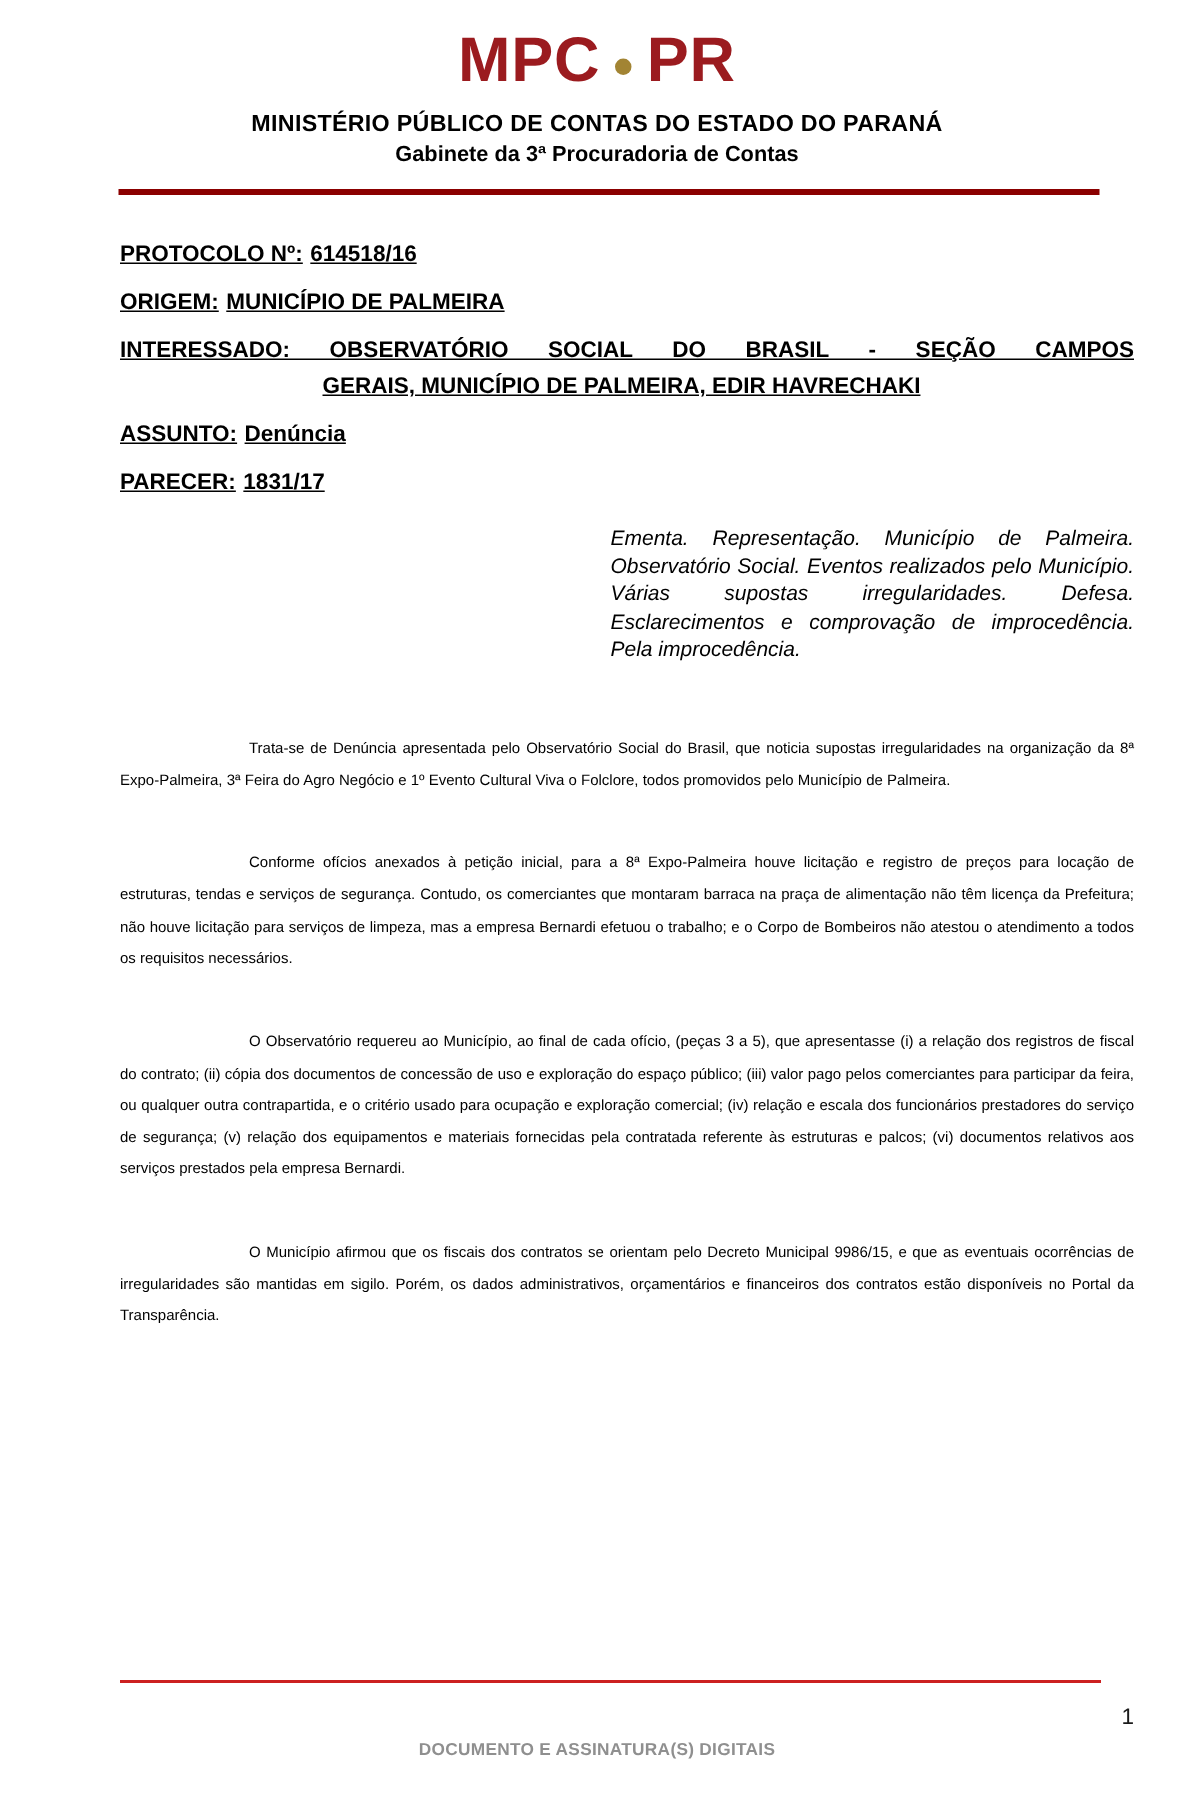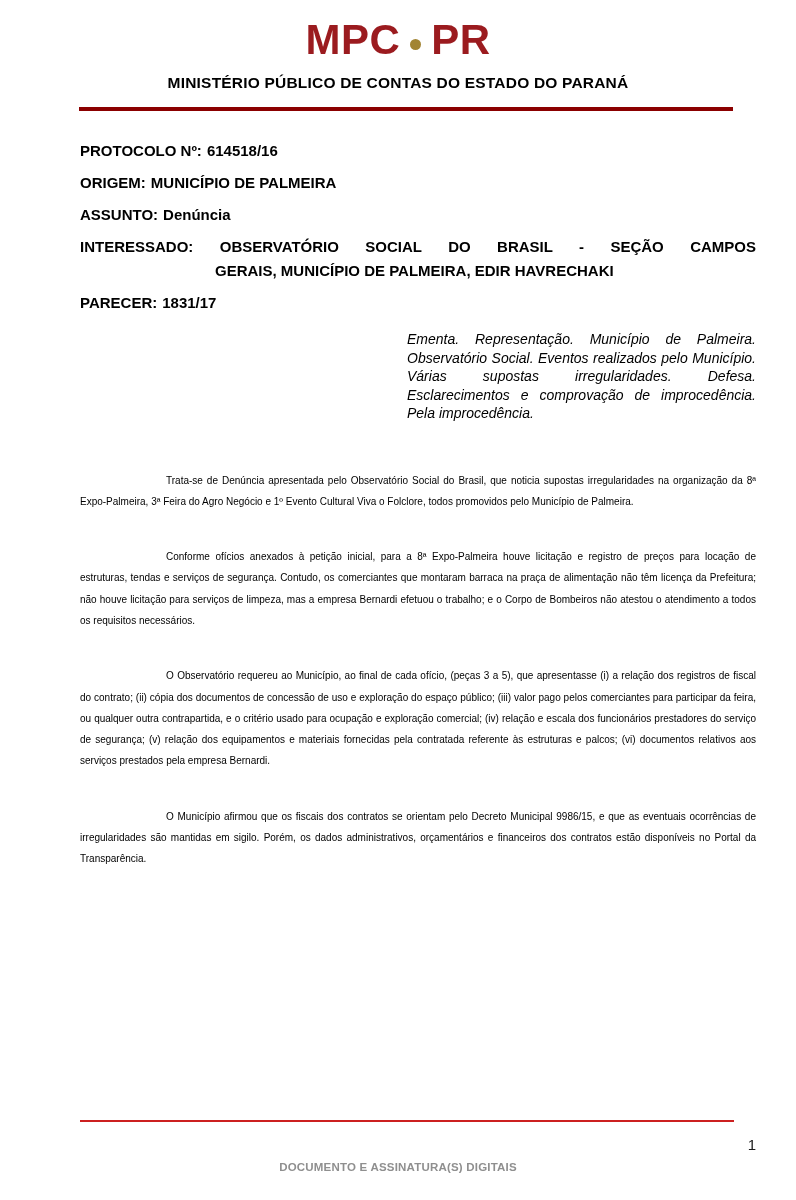--- a/index.html
+++ b/index.html
@@ -43,21 +43,21 @@
     height: 4px;
     background: #8B0000;
     width: 654px;
     margin: 15px 0 0 79px;
   }
 
   
   .content { width: 676px; margin-left: 80px; }
 
   .protocol { margin-top: 30px; font-size: 15px; font-weight: bold; }
-  .protocol .field { line-height: 20px; margin-bottom: 12px; }
+  .protocol .field { line-height: 20px; margin-bottom: 12px; text-decoration: underline; }
   .pv { margin-left: 5px; }
   .interessado .line1 {
     display: block;
     text-align: justify;
     text-align-last: justify;
   }
   .interessado .line2 {
     display: block;
     margin-left: 135px;
     margin-top: 4px;
@@ -112,33 +112,34 @@
 
 <div class="page">
 
   <div class="header">
     <div class="logo">
       <span>MPC</span>
       <span class="dot"></span>
       <span>PR</span>
     </div>
     <div class="org1">MINISTÉRIO PÚBLICO DE CONTAS DO ESTADO DO PARANÁ</div>
+    <div class="org2">Gabinete da 3ª Procuradoria de Contas</div>
     <div class="rule-top"></div>
   </div>
 
   <div class="content">
 
     <div class="protocol">
       <p class="field"><span>PROTOCOLO Nº:</span><span class="pv">614518/16</span></p>
       <p class="field"><span>ORIGEM:</span><span class="pv">MUNICÍPIO DE PALMEIRA</span></p>
-      <p class="field"><span>ASSUNTO:</span><span class="pv">Denúncia</span></p>
       <p class="field interessado">
         <span class="line1">INTERESSADO: OBSERVATÓRIO SOCIAL DO BRASIL - SEÇÃO CAMPOS</span>
         <span class="line2">GERAIS, MUNICÍPIO DE PALMEIRA, EDIR HAVRECHAKI</span>
       </p>
+      <p class="field"><span>ASSUNTO:</span><span class="pv">Denúncia</span></p>
       <p class="field"><span>PARECER:</span><span class="pv">1831/17</span></p>
     </div>
 
     <div class="ementa">Ementa. Representação. Município de Palmeira. Observatório Social. Eventos realizados pelo Município. Várias supostas irregularidades. Defesa. Esclarecimentos e comprovação de improcedência. Pela improcedência.</div>
 
     <div class="bodytext">
       <p>Trata-se de Denúncia apresentada pelo Observatório Social do Brasil, que noticia supostas irregularidades na organização da 8ª Expo-Palmeira, 3ª Feira do Agro Negócio e 1º Evento Cultural Viva o Folclore, todos promovidos pelo Município de Palmeira.</p>
       <p>Conforme ofícios anexados à petição inicial, para a 8ª Expo-Palmeira houve licitação e registro de preços para locação de estruturas, tendas e serviços de segurança. Contudo, os comerciantes que montaram barraca na praça de alimentação não têm licença da Prefeitura; não houve licitação para serviços de limpeza, mas a empresa Bernardi efetuou o trabalho; e o Corpo de Bombeiros não atestou o atendimento a todos os requisitos necessários.</p>
       <p>O Observatório requereu ao Município, ao final de cada ofício, (peças 3 a 5), que apresentasse (i) a relação dos registros de fiscal do contrato; (ii) cópia dos documentos de concessão de uso e exploração do espaço público; (iii) valor pago pelos comerciantes para participar da feira, ou qualquer outra contrapartida, e o critério usado para ocupação e exploração comercial; (iv) relação e escala dos funcionários prestadores do serviço de segurança; (v) relação dos equipamentos e materiais fornecidas pela contratada referente às estruturas e palcos; (vi) documentos relativos aos serviços prestados pela empresa Bernardi.</p>
       <p>O Município afirmou que os fiscais dos contratos se orientam pelo Decreto Municipal 9986/15, e que as eventuais ocorrências de irregularidades são mantidas em sigilo. Porém, os dados administrativos, orçamentários e financeiros dos contratos estão disponíveis no Portal da Transparência.</p>

